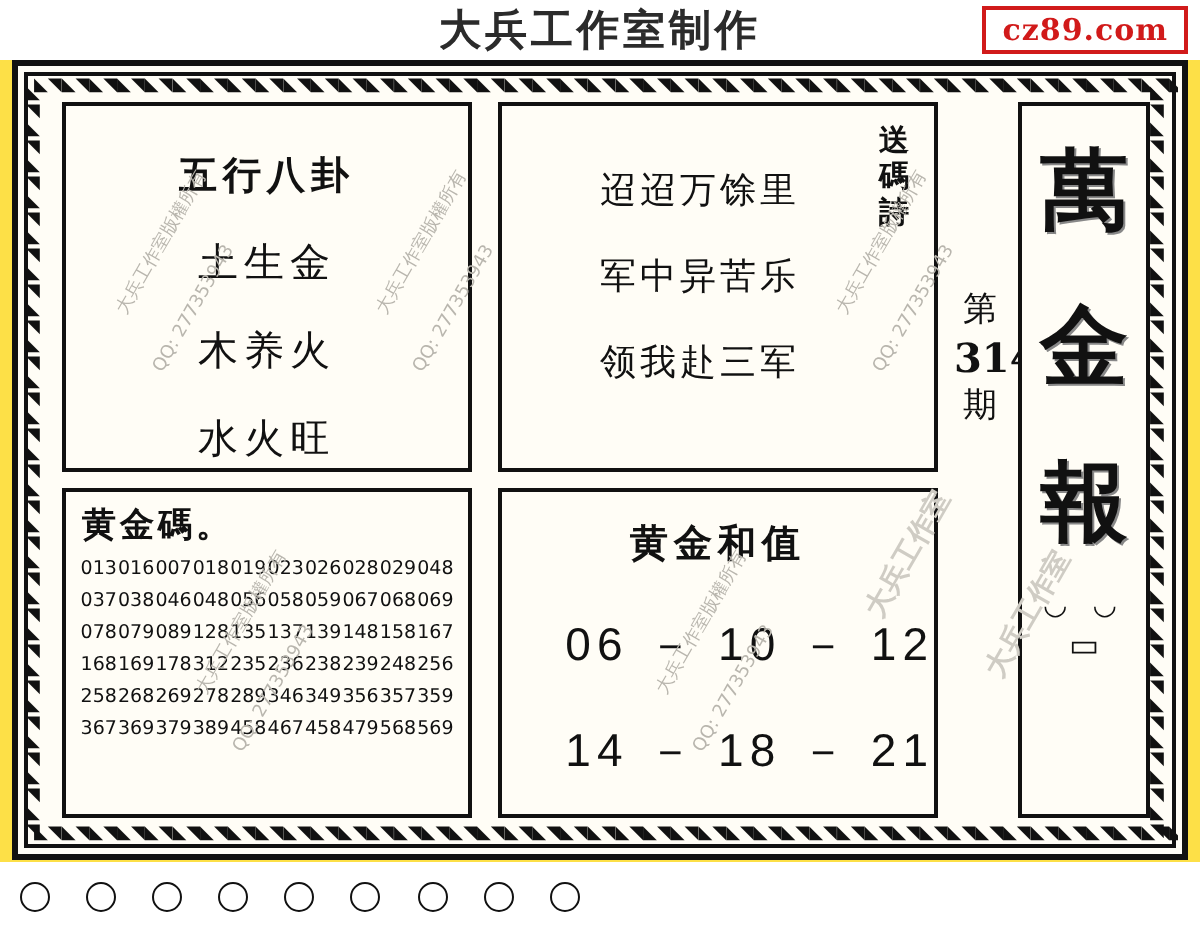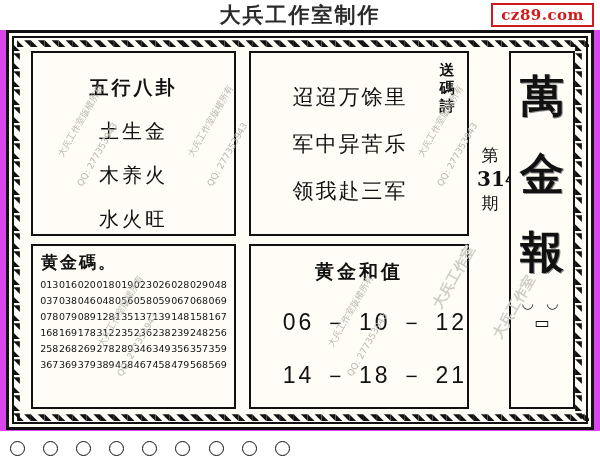--- a/index.html
+++ b/index.html
@@ -5,21 +5,21 @@
   html,body{margin:0;padding:0;}
   body{
     width:600px;height:471px;
     background:#fdfcf7;
     font-family:"DejaVu Sans","Liberation Sans",sans-serif;
     overflow:hidden;
     position:relative;
   }
   .page{
     position:absolute;left:0;top:0;width:600px;height:471px;
-    background:#d946ef;
+    background:#fde047;
   }
   
   .top-banner{
     position:absolute;left:0;top:0;width:600px;height:30px;
     background:#ffffff;
   }
   .top-title{
     position:absolute;left:150px;top:0px;width:300px;height:30px;
     text-align:center;
     font-family:"DejaVu Serif","Liberation Serif",serif;
@@ -138,21 +138,21 @@
     line-height:18px;
     width:20px;
   }
   .poem-body{
     margin-top:30px;
     text-align:center;
     padding-right:18px;
   }
   .poem-line{
     font-family:"DejaVu Serif","Liberation Serif",serif;
-    font-size:21px;
+    font-size:18px;
     color:#111;
     letter-spacing:2px;
     margin-bottom:19px;
   }
   .box-sum{left:0;top:193px;width:220px;height:165px;overflow:hidden;}
   .sum-title{
     text-align:center;
     font-family:"DejaVu Serif","Liberation Serif",serif;
     font-weight:bold;
     font-size:19px;
@@ -274,21 +274,21 @@
         <div class="bagua-line">木养火</div>
         <div class="bagua-line">水火旺</div>
       </div>
 
       <div class="box box-codes">
         <div class="codes-title">黄金碼。</div>
         <div class="codes-grid">
           <div class="code-row">
             <span>013</span>
             <span>016</span>
-            <span>020</span>
+            <span>007</span>
             <span>018</span>
             <span>019</span>
             <span>023</span>
             <span>026</span>
             <span>028</span>
             <span>029</span>
             <span>048</span>
           </div>
           <div class="code-row">
             <span>037</span>

